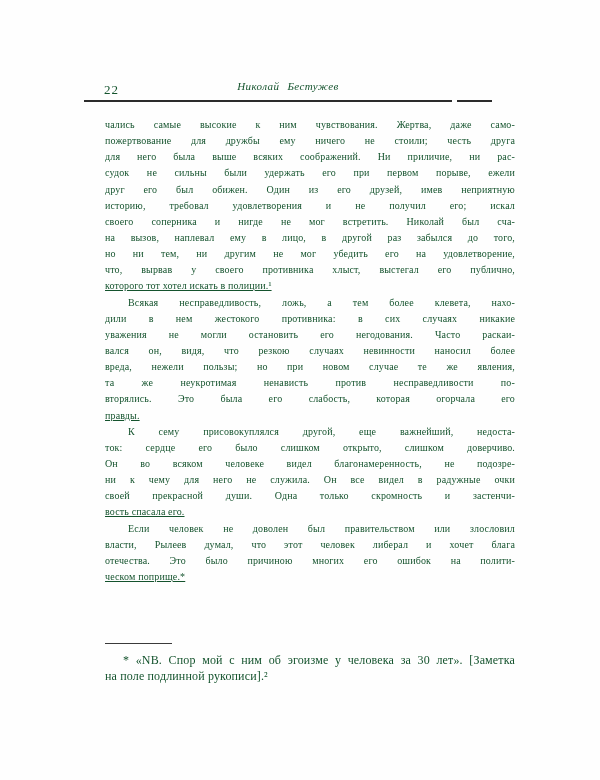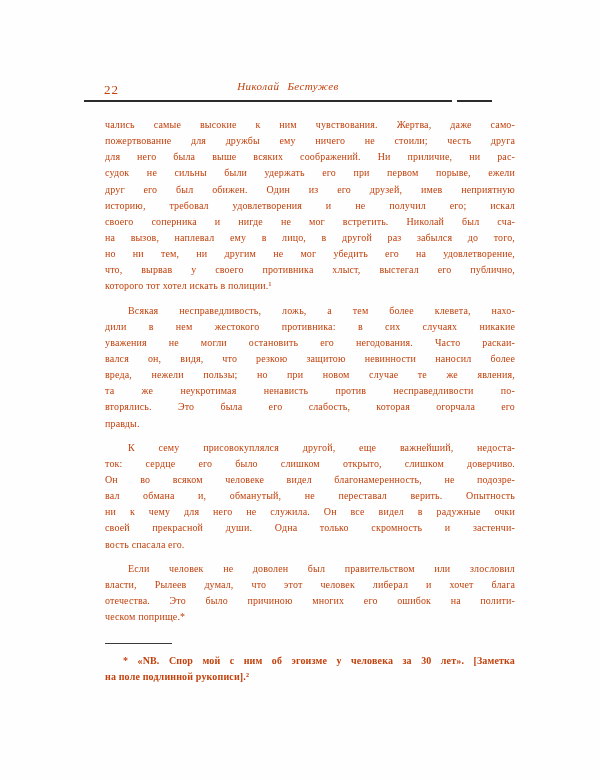--- a/index.html
+++ b/index.html
@@ -5,21 +5,21 @@
   html, body {
     margin: 0;
     padding: 0;
     background: #ffffff;
   }
   .page {
     position: relative;
     width: 600px;
     height: 780px;
     background: #fefefe;
-    color: #c2410c;
+    color: #14532d;
     font-family: "Liberation Serif", "DejaVu Serif", serif;
     overflow: hidden;
   }
   .page-num {
     position: absolute;
     left: 104px;
     top: 82px;
     font-size: 13px;
     letter-spacing: 1px;
   }
@@ -52,40 +52,39 @@
     line-height: 16.15px;
     letter-spacing: 0.15px;
   }
   .line {
     text-align: justify;
     text-align-last: justify;
     height: 16.15px;
     overflow: visible;
     white-space: nowrap0; 
   }
-  .line.last { text-align-last: left; }
-  .line.ind  { text-indent: 23px; margin-top: 8px; }
+  .line.last { text-align-last: left; text-decoration: underline; }
+  .line.ind  { text-indent: 23px; }
 
   .footnote-sep {
     position: absolute;
     left: 105px;
     top: 643px;
     width: 67px;
     height: 1px;
     background: #3a3a3a;
   }
   .footnote {
     position: absolute;
     left: 105px;
     top: 653px;
     width: 410px;
-    font-size: 10px;
+    font-size: 12px;
     line-height: 15.6px;
     letter-spacing: 0.15px;
-    font-weight: bold;
   }
   .fline {
     text-align: justify;
     text-align-last: justify;
   }
   .fline.last { text-align-last: left; }
   .fline.ind  { text-indent: 18px; }
 </style>
 </head>
 <body>
@@ -110,32 +109,31 @@
       <div class="line">на вызов, наплевал ему в лицо, в другой раз забылся до того,</div>
       <div class="line">но ни тем, ни другим не мог убедить его на удовлетворение,</div>
       <div class="line">что, вырвав у своего противника хлыст, выстегал его публично,</div>
       <div class="line last">которого тот хотел искать в полиции.¹</div>
     </div>
 
     <div class="para">
       <div class="line ind">Всякая несправедливость, ложь, а тем более клевета, нахо-</div>
       <div class="line">дили в нем жестокого противника: в сих случаях никакие</div>
       <div class="line">уважения не могли остановить его негодования. Часто раскаи-</div>
-      <div class="line">вался он, видя, что резкою защитою невинности наносил более</div>
+      <div class="line">вался он, видя, что резкою случаях невинности наносил более</div>
       <div class="line">вреда, нежели пользы; но при новом случае те же явления,</div>
       <div class="line">та же неукротимая ненависть против несправедливости по-</div>
       <div class="line">вторялись. Это была его слабость, которая огорчала его</div>
       <div class="line last">правды.</div>
     </div>
 
     <div class="para">
       <div class="line ind">К сему присовокуплялся другой, еще важнейший, недоста-</div>
       <div class="line">ток: сердце его было слишком открыто, слишком доверчиво.</div>
       <div class="line">Он во всяком человеке видел благонамеренность, не подозре-</div>
-      <div class="line">вал обмана и, обманутый, не переставал верить. Опытность</div>
       <div class="line">ни к чему для него не служила. Он все видел в радужные очки</div>
       <div class="line">своей прекрасной души. Одна только скромность и застенчи-</div>
       <div class="line last">вость спасала его.</div>
     </div>
 
     <div class="para">
       <div class="line ind">Если человек не доволен был правительством или злословил</div>
       <div class="line">власти, Рылеев думал, что этот человек либерал и хочет блага</div>
       <div class="line">отечества. Это было причиною многих его ошибок на полити-</div>
       <div class="line last">ческом поприще.*</div>

